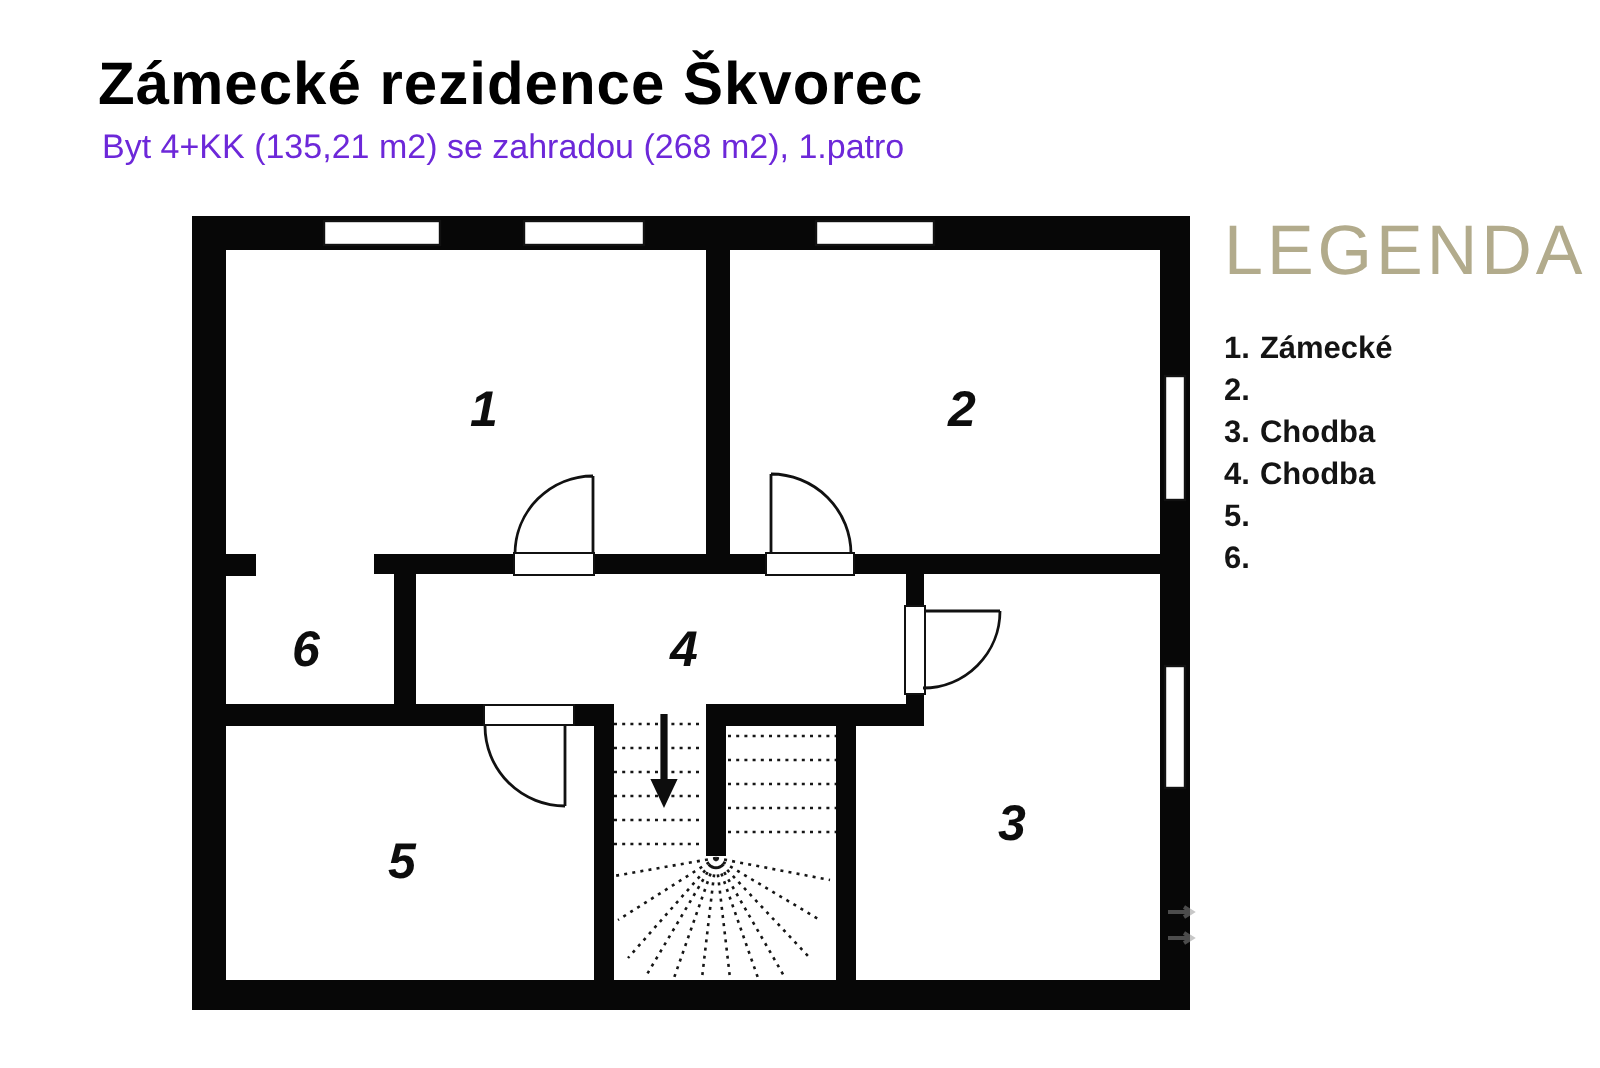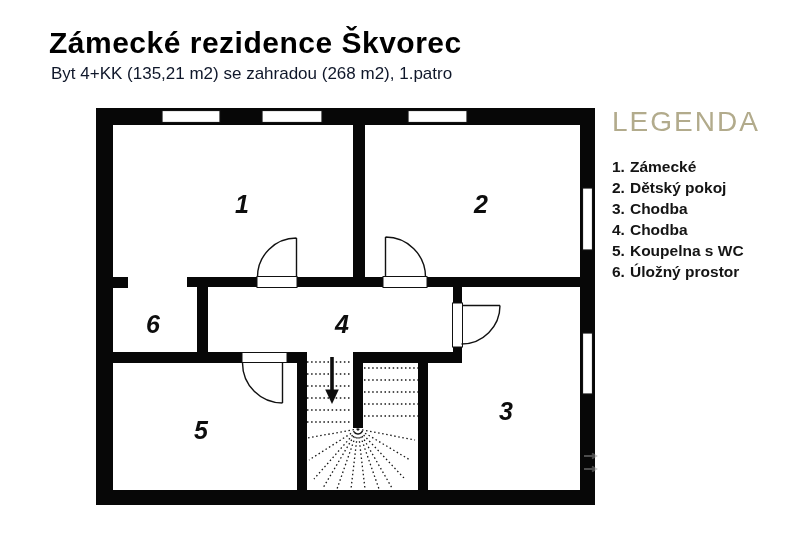--- a/index.html
+++ b/index.html
@@ -1,23 +1,23 @@
 <!DOCTYPE html>
 <html><head>
 <meta charset="utf-8">
 <style>
   html,body{margin:0;padding:0;background:#fff;}
   .page{position:relative;width:800px;height:534px;background:#fff;overflow:hidden;
         font-family:"Liberation Sans",sans-serif;}
   .title{position:absolute;left:49px;top:26px;font-size:30px;font-weight:bold;
          letter-spacing:.5px;color:#000000;white-space:nowrap;}
   .subtitle{position:absolute;left:51px;top:64px;font-size:17px;font-weight:400;
-            color:#0f172a;white-space:nowrap;}
+            color:#6d28d9;white-space:nowrap;}
   .legend{position:absolute;left:612px;top:106px;width:180px;}
-  .legend-heading{font-size:28px;font-weight:400;letter-spacing:2px;color:#b2ab8c;}
+  .legend-heading{font-size:35px;font-weight:400;letter-spacing:2px;color:#b2ab8c;}
   .legend-list{margin-top:18px;}
   .legend-item{display:flex;gap:5px;font-size:15.5px;font-weight:700;color:#141414;
                line-height:21px;white-space:nowrap;}
   svg{position:absolute;left:0;top:0;}
   .room-num{font-family:"Liberation Sans",sans-serif;font-size:25px;font-weight:bold;
             font-style:italic;fill:#0d0d0d;}
 </style>
 </head>
 <body>
 
@@ -101,34 +101,31 @@
 
   <div class="legend">
     <div class="legend-heading">LEGENDA</div>
     <div class="legend-list">
       <div class="legend-item">
         <span>1.</span>
         <span>Zámecké</span>
       </div>
       <div class="legend-item">
         <span>2.</span>
-        <span>Dětský pokoj</span>
       </div>
       <div class="legend-item">
         <span>3.</span>
         <span>Chodba</span>
       </div>
       <div class="legend-item">
         <span>4.</span>
         <span>Chodba</span>
       </div>
       <div class="legend-item">
         <span>5.</span>
-        <span>Koupelna s WC</span>
       </div>
       <div class="legend-item">
         <span>6.</span>
-        <span>Úložný prostor</span>
       </div>
     </div>
   </div>
 
 </div>
 
 </body></html>

